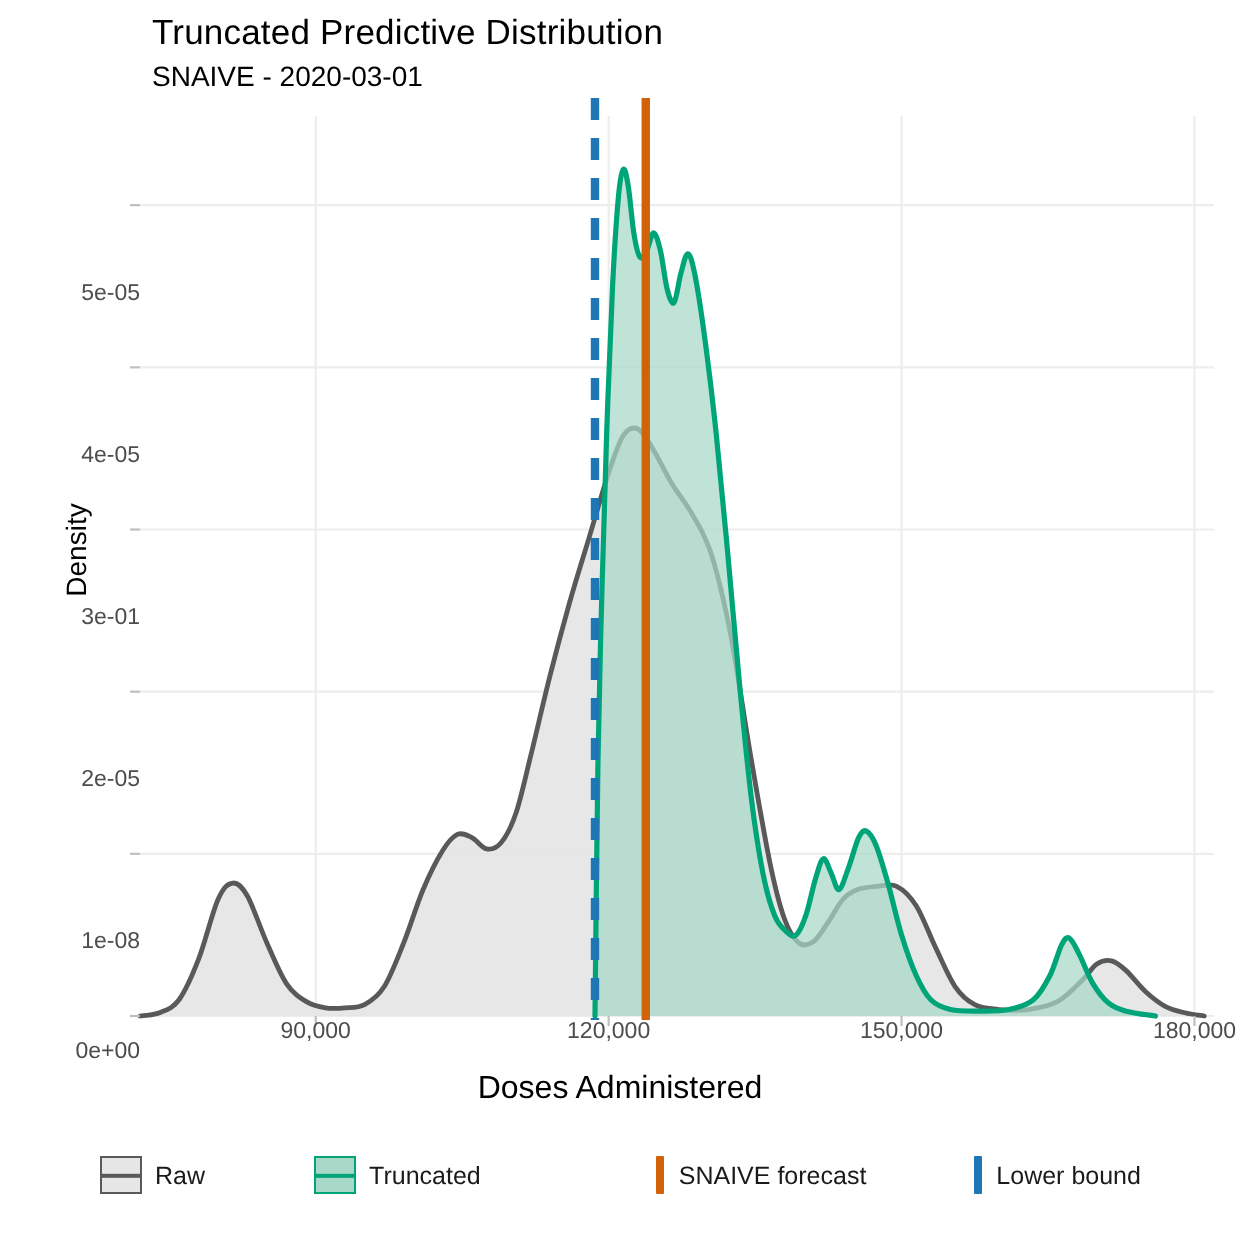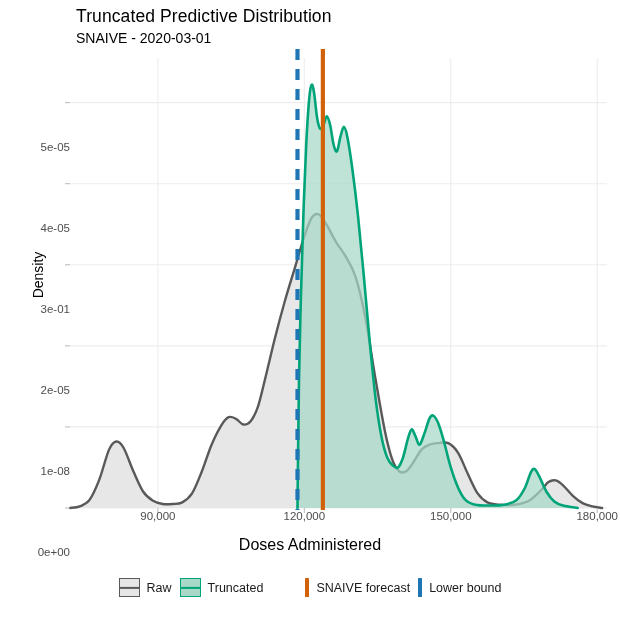--- a/index.html
+++ b/index.html
@@ -41,21 +41,21 @@
     transform:translateX(-50%);white-space:nowrap;
   }
 
   svg.plot{position:absolute;left:0;top:0;}
 
   .legend{
     position:absolute;left:0;top:578px;width:620px;
     display:flex;align-items:center;justify-content:center;
     gap:0px;
   }
-  .lgitem{display:flex;align-items:center;gap:7px;margin:0 4px;justify-content:center;}
+  .lgitem{display:flex;align-items:center;gap:7px;margin:0 27px;justify-content:center;}
   .lgitem .txt{font-size:12.5px;color:#1a1a1a;white-space:nowrap;}
   .keybox{
     width:21px;height:19px;box-sizing:border-box;
     position:relative;display:inline-block;
   }
   .keybox i{
     position:absolute;left:0;right:0;top:50%;height:2.2px;
     transform:translateY(-50%);display:block;
   }
   .keybar{width:4px;height:19px;display:inline-block;border-radius:.5px;}
@@ -66,21 +66,21 @@
 
 <div id="root">
 
   <div class="title">Truncated Predictive Distribution</div>
   <div class="subtitle">SNAIVE - 2020-03-01</div>
 
   <div class="ylab">Density</div>
   <div class="xlab">Doses Administered</div>
 
   <div class="ytickwrap" id="yticks">
-      <div class="ytick" style="top: 500px;">0e+00</div>
+      <div class="ytick" style="top: 474px;">0e+00</div>
       <div class="ytick" style="top: 418.919px;">1e-08</div>
       <div class="ytick" style="top: 337.838px;">2e-05</div>
       <div class="ytick" style="top: 256.757px;">3e-01</div>
       <div class="ytick" style="top: 175.676px;">4e-05</div>
       <div class="ytick" style="top: 94.5946px;">5e-05</div>
     </div>
   <div id="xticks"></div>
 
   <svg class="plot" id="plotsvg" width="620" height="625">
       <rect x="70" y="58" width="537" height="450" fill="#ffffff"></rect>

